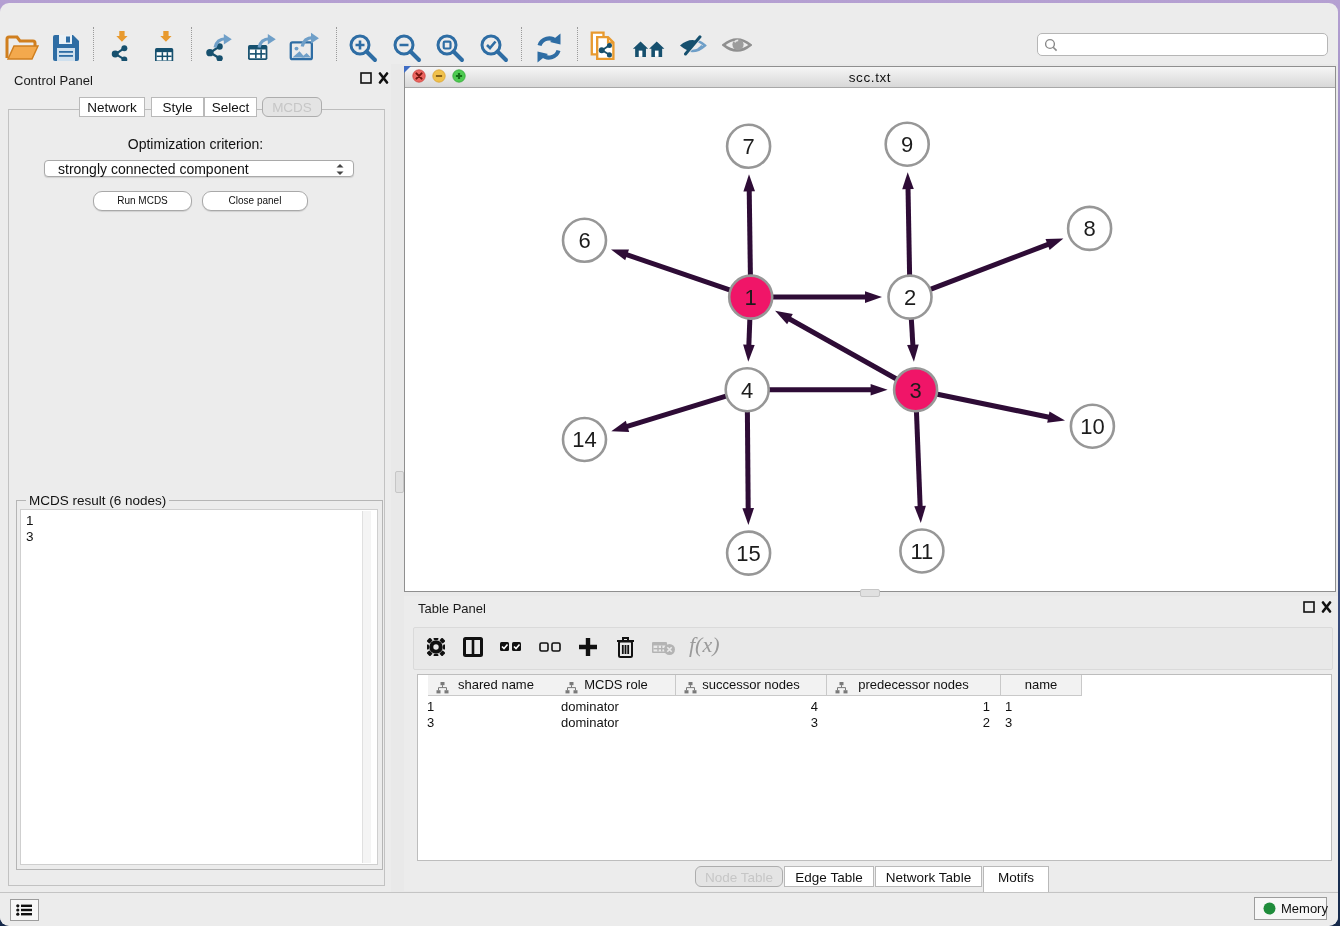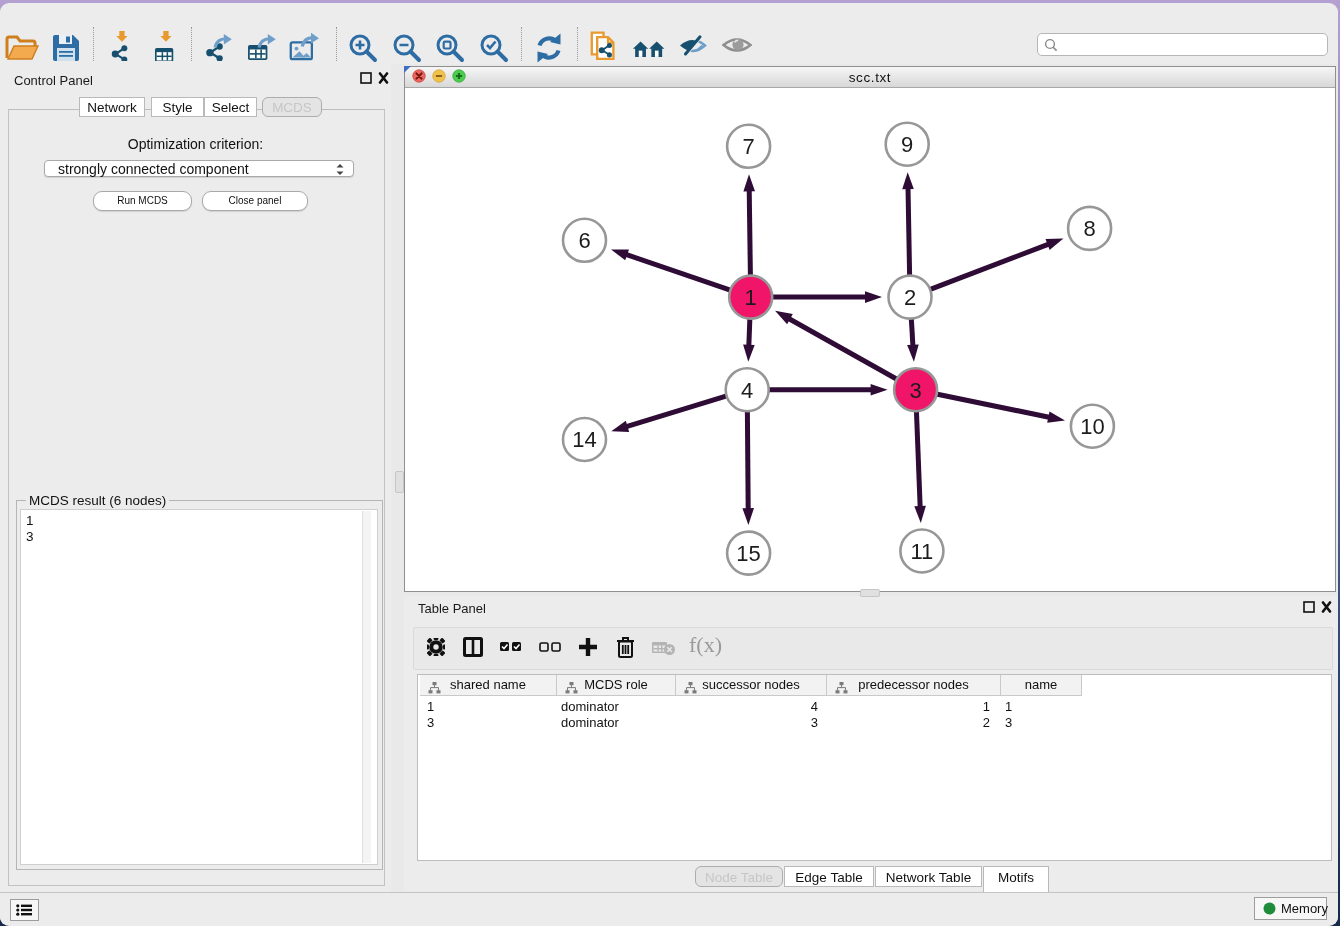--- a/index.html
+++ b/index.html
@@ -364,23 +364,23 @@
         <g opacity="0.55">
           <rect x="0" y="2" width="15" height="11" rx="1" fill="#8a8a8a"></rect>
           <rect x="1.5" y="5.5" width="12" height="6" fill="#e9e9e9"></rect>
           <rect x="5.3" y="5.5" width="1.4" height="6" fill="#8a8a8a"></rect>
           <rect x="9" y="5.5" width="1.4" height="6" fill="#8a8a8a"></rect>
           <rect x="1.5" y="8" width="12" height="1.4" fill="#8a8a8a"></rect>
           <circle cx="17.5" cy="9.5" r="5.5" fill="#8a8a8a"></circle>
           <path d="M15.3 7.3 L19.7 11.7 M19.7 7.3 L15.3 11.7" stroke="#e9e9e9" stroke-width="1.6"></path>
         </g>
       </svg>
-    <div style="position:absolute;left:285px;top:36px;font-size:22px;font-family:'Liberation Serif',serif;color:#9a9a9a">f(x)</div>
+    <div style="position:absolute;left:285px;top:36px;font-size:22px;font-family:'Liberation Serif',serif;font-style:italic;color:#9a9a9a">f(x)</div>
     <div class="tbl">
-        <div class="thead" style="left:2px;width:137px"><span style="position:absolute;left:8px;top:4px"><svg width="13" height="12" viewBox="0 0 13 12" style="vertical-align:-1px">
+        <div class="thead" style="left:10px;width:137px"><span style="position:absolute;left:8px;top:4px"><svg width="13" height="12" viewBox="0 0 13 12" style="vertical-align:-1px">
               <g fill="#7a7a7a">
                 <rect x="4.5" y="0" width="4" height="3.2"></rect>
                 <rect x="0.5" y="8.2" width="4" height="3.2"></rect>
                 <rect x="8.5" y="8.2" width="4" height="3.2"></rect>
               </g>
               <path d="M6.5 3.2 L6.5 5.6 M2.5 8.2 L2.5 5.6 L10.5 5.6 L10.5 8.2" stroke="#7a7a7a" stroke-width="1" fill="none"></path>
             </svg></span>shared name</div>
         <div class="thead" style="left:139px;width:119px"><span style="position:absolute;left:8px;top:4px"><svg width="13" height="12" viewBox="0 0 13 12" style="vertical-align:-1px">
               <g fill="#7a7a7a">
                 <rect x="4.5" y="0" width="4" height="3.2"></rect>

